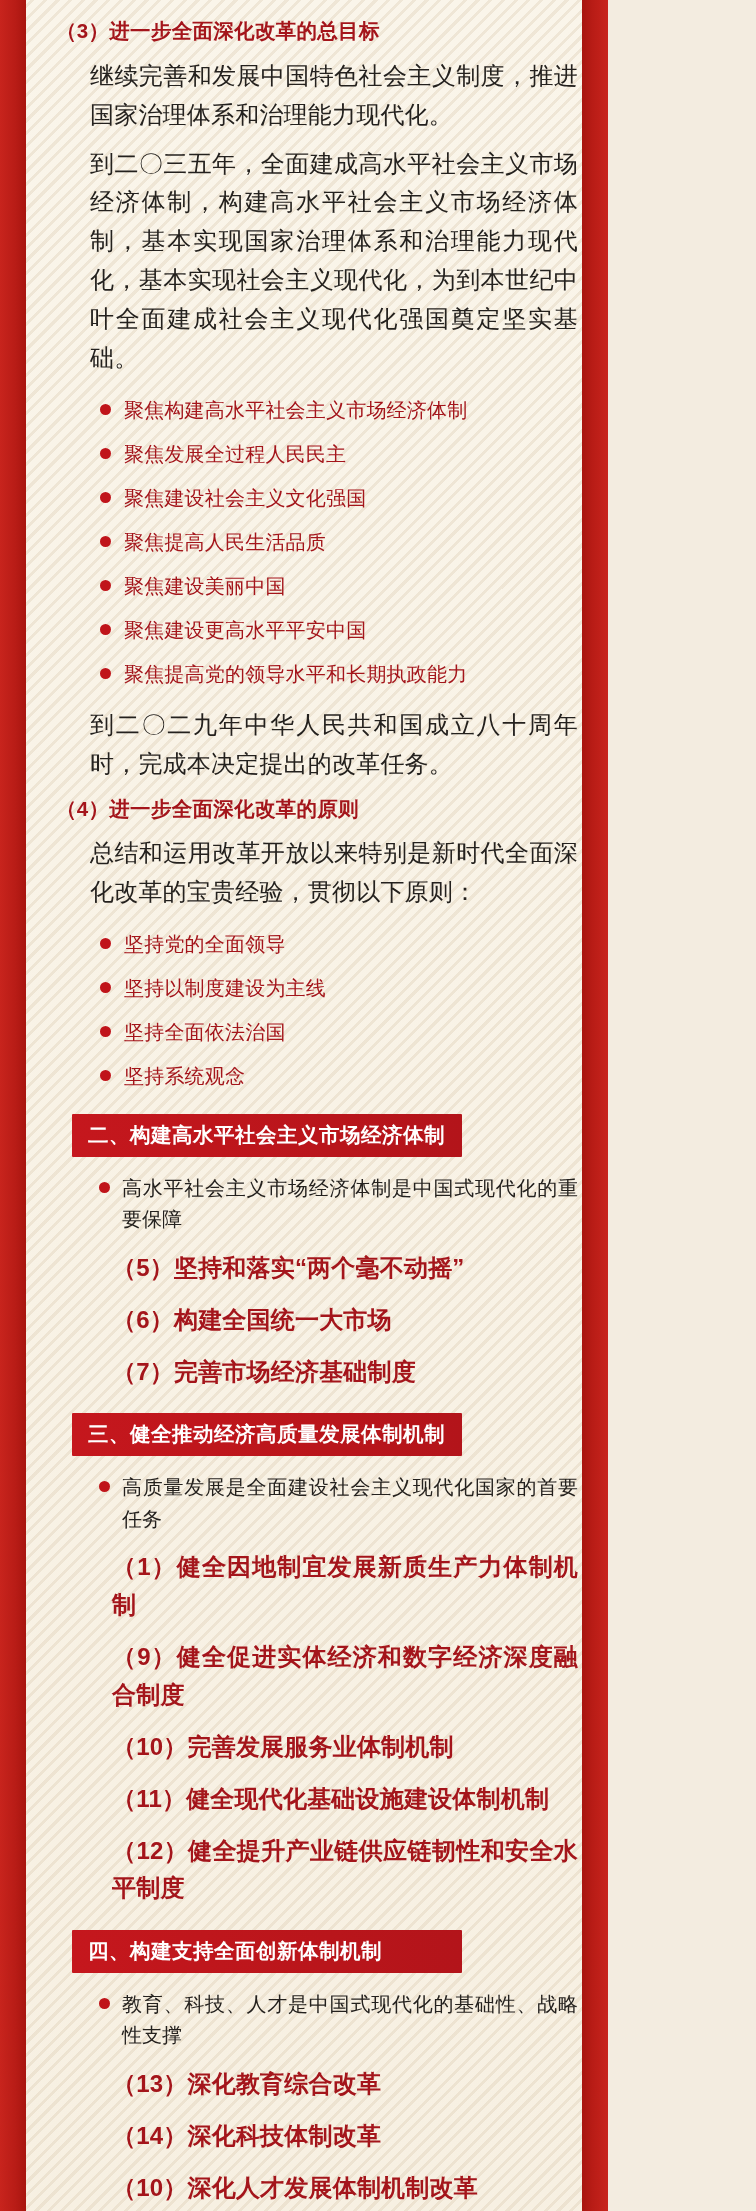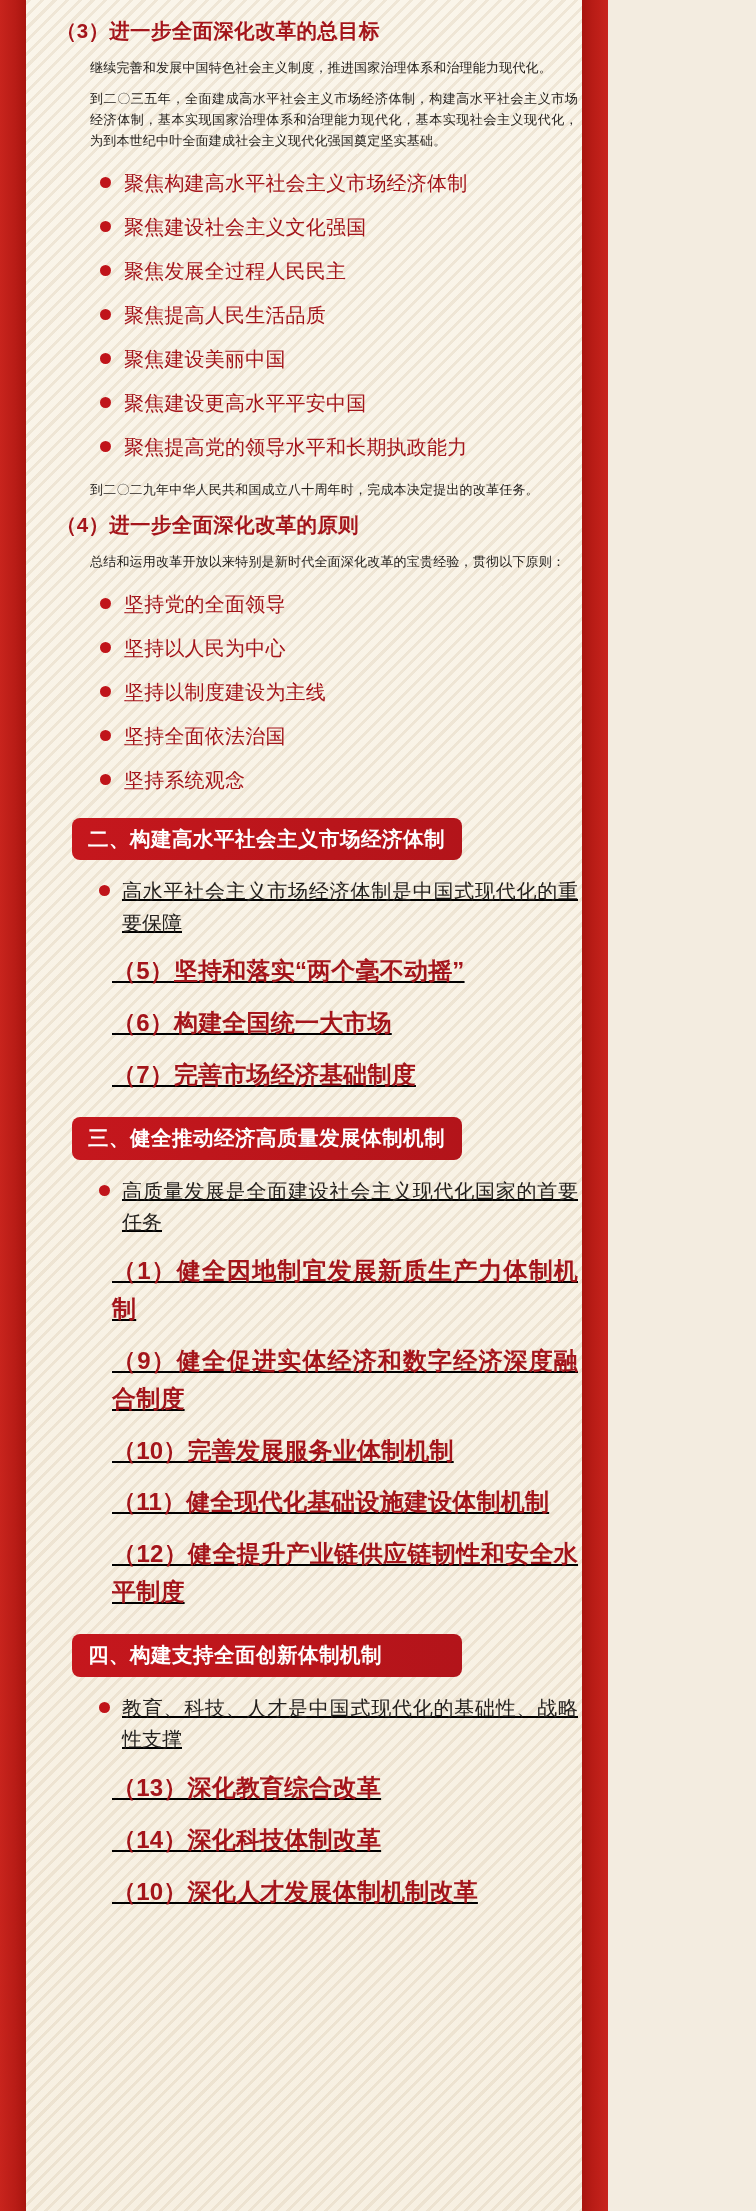--- a/index.html
+++ b/index.html
@@ -50,21 +50,21 @@
     color: #a4151b;
     font-weight: bold;
     font-size: 20.5px;
     line-height: 1.5;
     letter-spacing: 0.3px;
     margin: 10px 0 6px 0;
   }
 
   .para {
     color: #24211e;
-    font-size: 13px;
+    font-size: 24px;
     line-height: 1.62;
     margin: 10px 0 10px 0;
     text-align: justify;
     letter-spacing: 0.2px;
   }
   .para.indent {
     margin-left: 34px;
   }
 
   .bullet-list {
@@ -94,28 +94,27 @@
   .redbar {
     display: block;
     margin: 16px 0 10px 16px;
     background: linear-gradient(to right, #c5171d 0%, #b3141a 100%);
     color: #ffffff;
     font-weight: bold;
     font-size: 20.5px;
     line-height: 1.0;
     padding: 11px 14px 11px 16px;
     letter-spacing: 0.5px;
-    border-radius: 8px;
+    border-radius: 1px;
     width: fit-content;
     min-width: 360px;
   }
 
   .sub-block {
     margin-left: 42px;
-    text-decoration: underline;
   }
   .sub-bullet {
     position: relative;
     color: #24211e;
     font-size: 20px;
     line-height: 1.58;
     padding: 6px 0 6px 24px;
     text-align: justify;
   }
   .sub-bullet .dot {
@@ -152,25 +151,25 @@
     <div class="para indent">继续完善和发展中国特色社会主义制度，推进国家治理体系和治理能力现代化。</div>
     <div class="para indent">到二〇三五年，全面建成高水平社会主义市场经济体制，构建高水平社会主义市场经济体制，基本实现国家治理体系和治理能力现代化，基本实现社会主义现代化，为到本世纪中叶全面建成社会主义现代化强国奠定坚实基础。</div>
 
     <ul class="bullet-list">
       <li class="bullet-item">
         <span class="dot"></span>
         <span>聚焦构建高水平社会主义市场经济体制</span>
       </li>
       <li class="bullet-item">
         <span class="dot"></span>
+        <span>聚焦发展全过程人民民主</span>
+      </li>
+      <li class="bullet-item">
+        <span class="dot"></span>
         <span>聚焦建设社会主义文化强国</span>
-      </li>
-      <li class="bullet-item">
-        <span class="dot"></span>
-        <span>聚焦发展全过程人民民主</span>
       </li>
       <li class="bullet-item">
         <span class="dot"></span>
         <span>聚焦提高人民生活品质</span>
       </li>
       <li class="bullet-item">
         <span class="dot"></span>
         <span>聚焦建设美丽中国</span>
       </li>
       <li class="bullet-item">
@@ -185,24 +184,20 @@
 
     <div class="para indent">到二〇二九年中华人民共和国成立八十周年时，完成本决定提出的改革任务。</div>
 
     <div class="sec-title">（4）进一步全面深化改革的原则</div>
     <div class="para indent">总结和运用改革开放以来特别是新时代全面深化改革的宝贵经验，贯彻以下原则：</div>
 
     <ul class="bullet-list">
       <li class="bullet-item">
         <span class="dot"></span>
         <span>坚持党的全面领导</span>
-      </li>
-      <li class="bullet-item">
-        <span class="dot"></span>
-        <span>坚持以人民为中心</span>
       </li>
       <li class="bullet-item">
         <span class="dot"></span>
         <span>坚持以制度建设为主线</span>
       </li>
       <li class="bullet-item">
         <span class="dot"></span>
         <span>坚持全面依法治国</span>
       </li>
       <li class="bullet-item">

